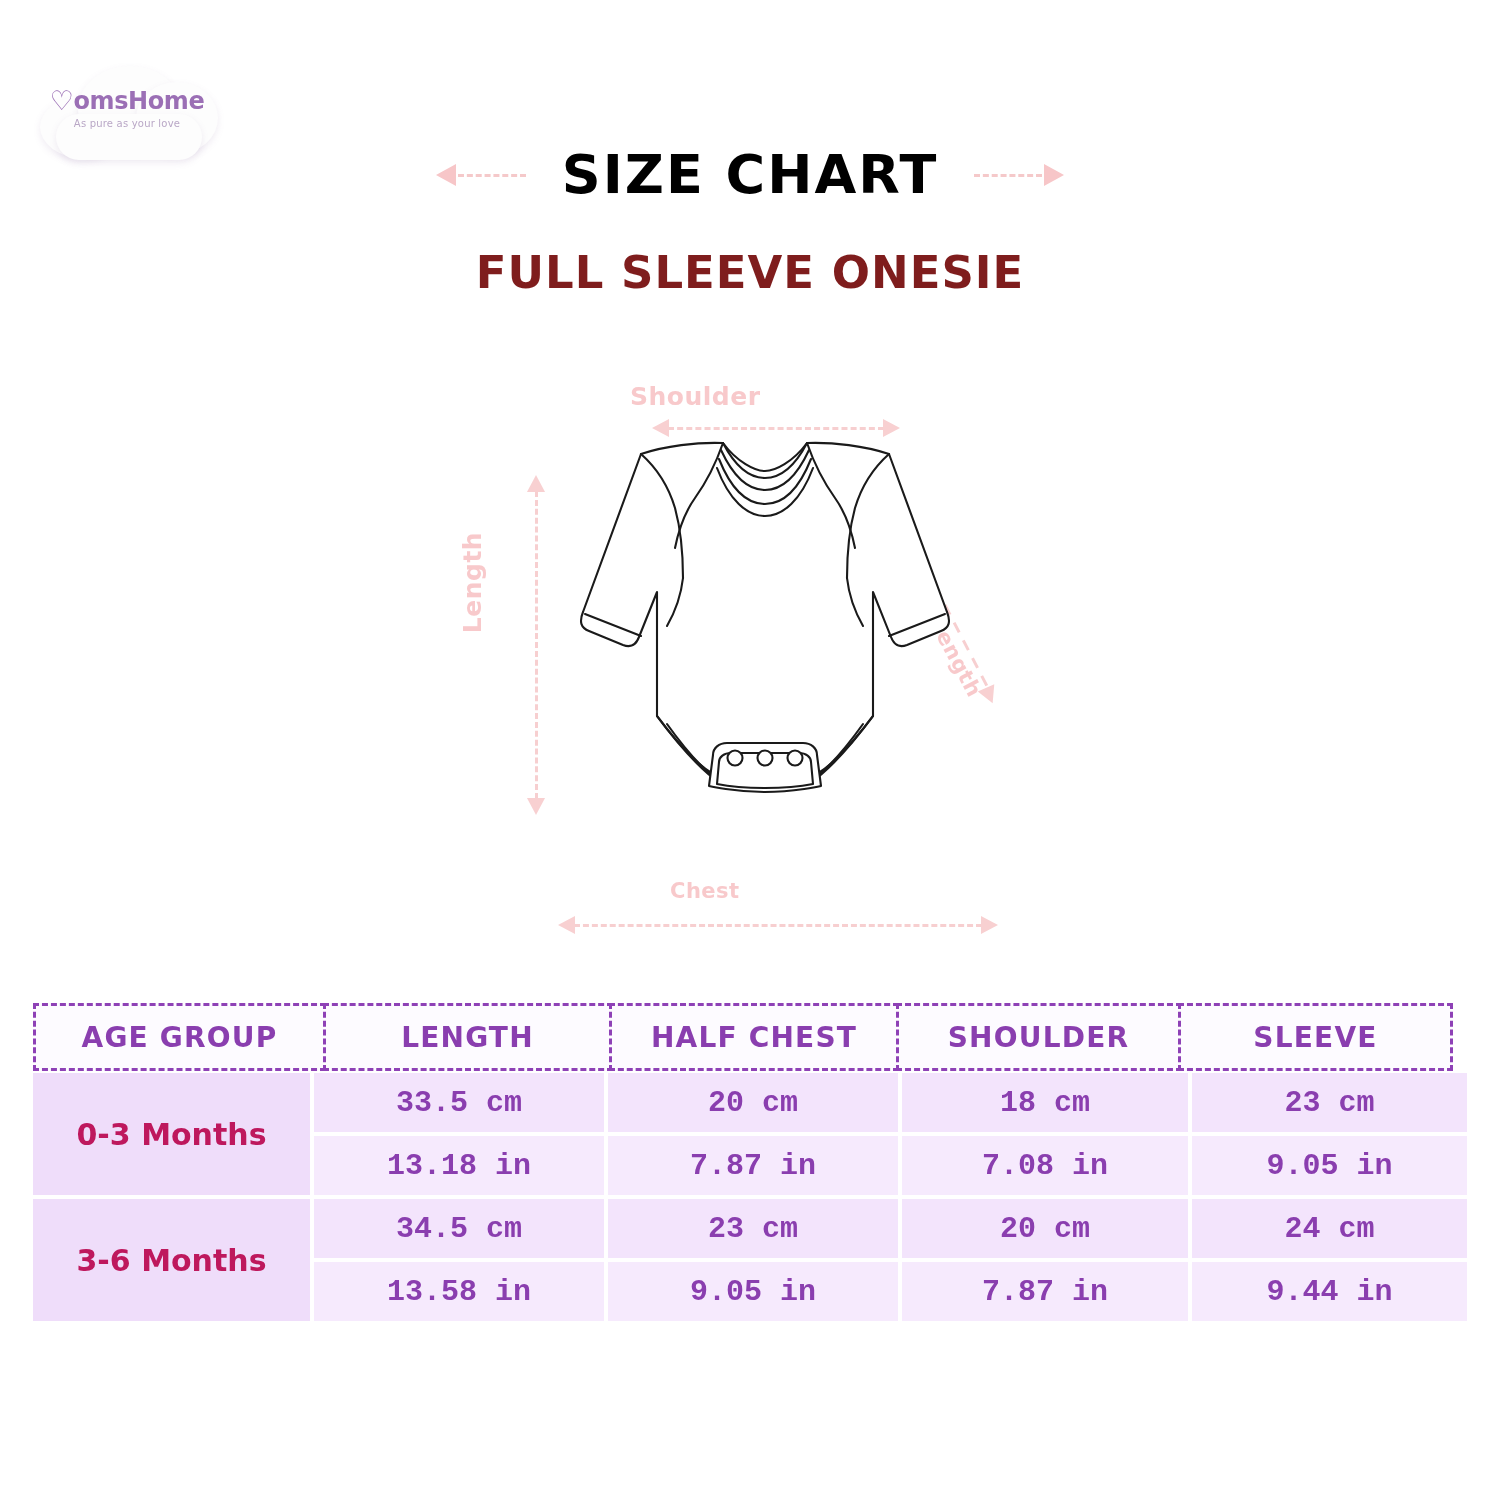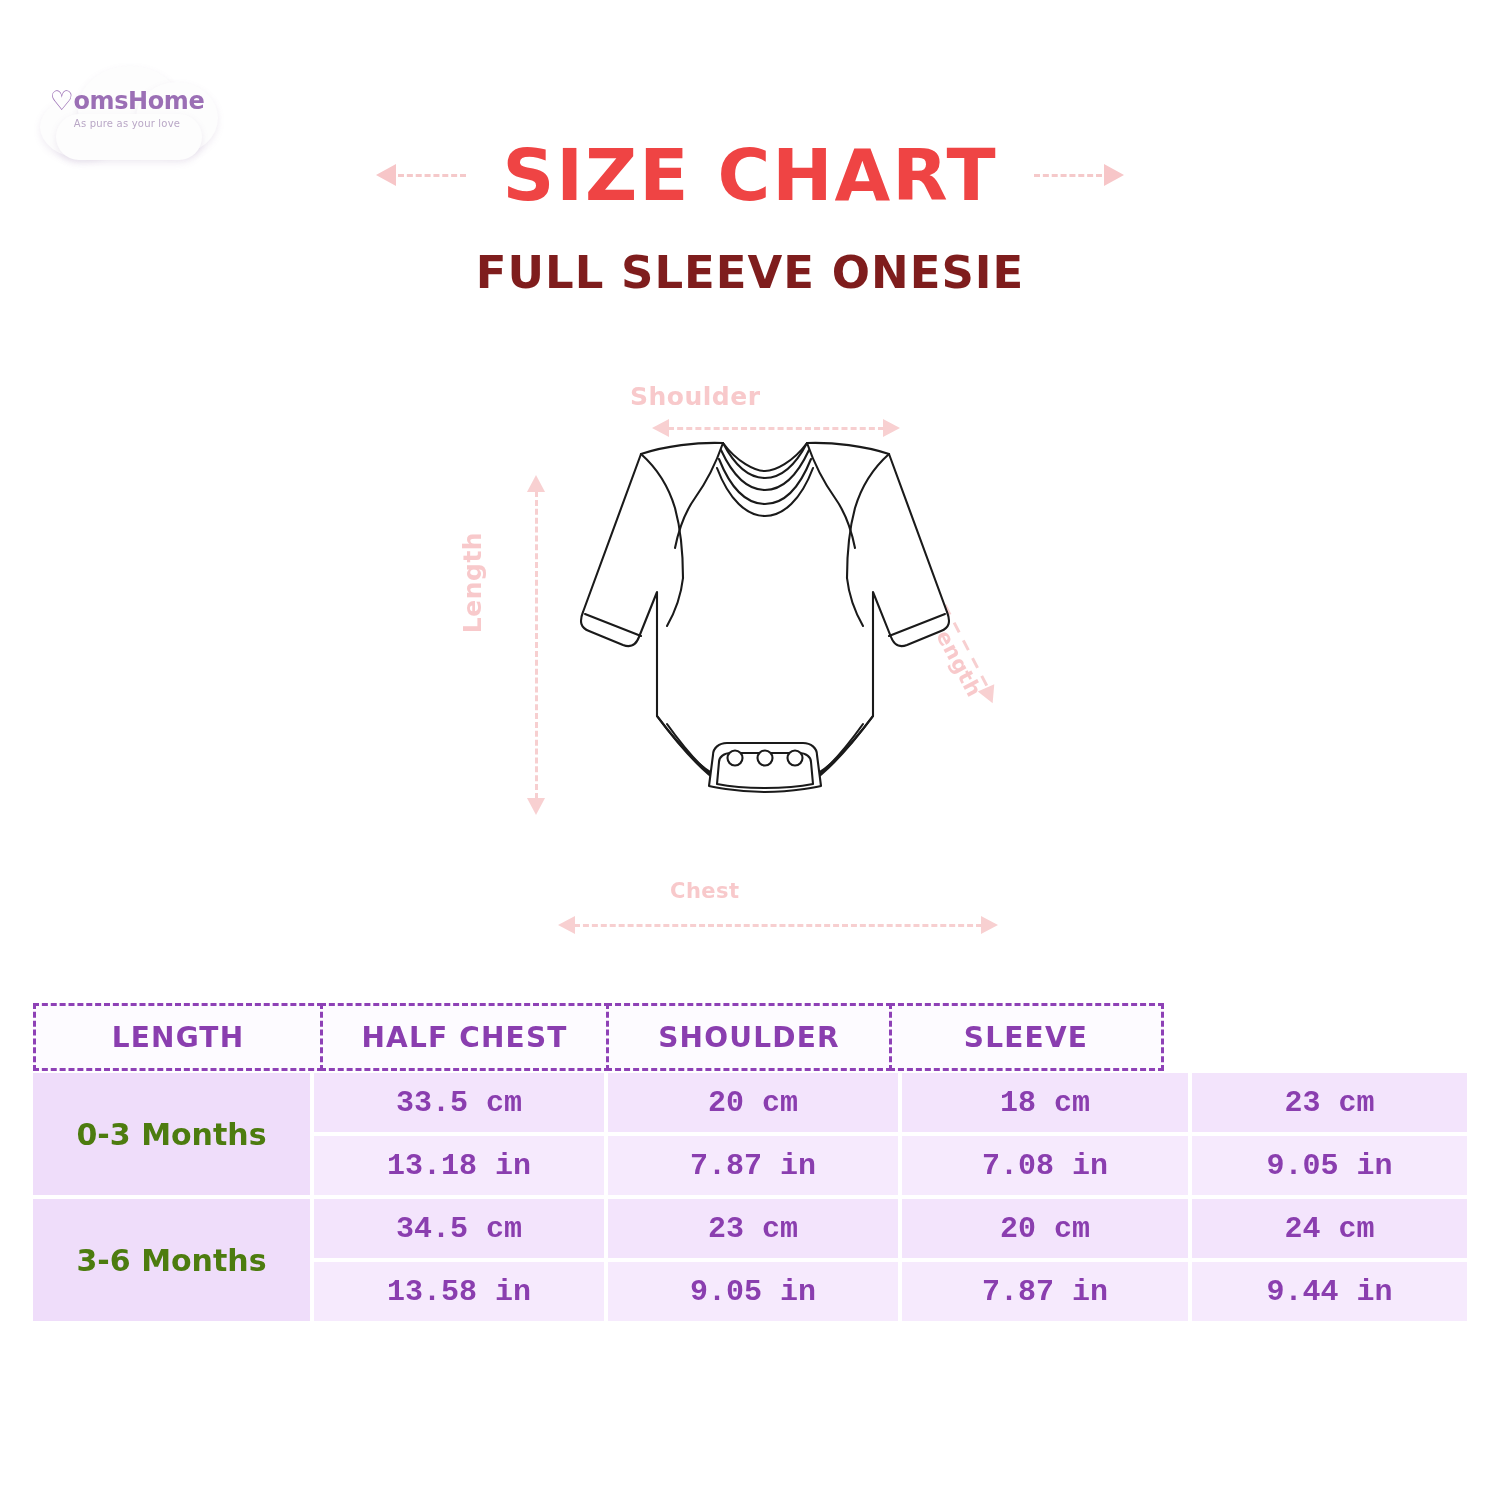--- a/index.html
+++ b/index.html
@@ -72,23 +72,23 @@
     position: absolute;
     left: 0; top: 132px;
     width: 1500px;
     height: 86px;
     display: flex;
     align-items: center;
     justify-content: center;
   }
   #title-main {
     font-family: "DejaVu Sans", sans-serif;
-    font-size: 72px;
-    font-weight: bold;
-    color: #ef4444;
+    font-size: 54px;
+    font-weight: bold;
+    color: #000000;
     letter-spacing: 2px;
     line-height: 1;
     white-space: nowrap;
   }
   .title-arrow {
     position: relative;
     width: 112px;
     height: 22px;
     flex: 0 0 auto;
   }
@@ -221,21 +221,21 @@
   .grow + .grow { margin-top: 4px; }
 
   .age-cell {
     background: #efddfa;
     display: flex;
     align-items: center;
     justify-content: center;
     font-family: "DejaVu Sans", sans-serif;
     font-size: 30px;
     font-weight: bold;
-    color: #4d7c0f;
+    color: #be185d;
     white-space: nowrap;
   }
   .pairs { flex: 1 1 auto; }
   .subrow { display: flex; }
   .subrow + .subrow { margin-top: 4px; }
   .td {
     height: 59px;
     display: flex;
     align-items: center;
     justify-content: center;
@@ -387,20 +387,21 @@
         <circle cx="180" cy="318" r="7.5" fill="#ffffff"></circle>
         <circle cx="210" cy="318" r="7.5" fill="#ffffff"></circle>
         <circle cx="240" cy="318" r="7.5" fill="#ffffff"></circle>
       </g>
     </svg>
   </div>
 
   <div id="table">
 
     <div class="thead">
+      <div class="th w-age">AGE GROUP</div>
       <div class="th w-len">LENGTH</div>
       <div class="th w-chst">HALF CHEST</div>
       <div class="th w-shd">SHOULDER</div>
       <div class="th w-slv">SLEEVE</div>
     </div>
 
     <div class="tbody">
 
       <div class="grow">
         <div class="age-cell w-age">0-3 Months</div>

